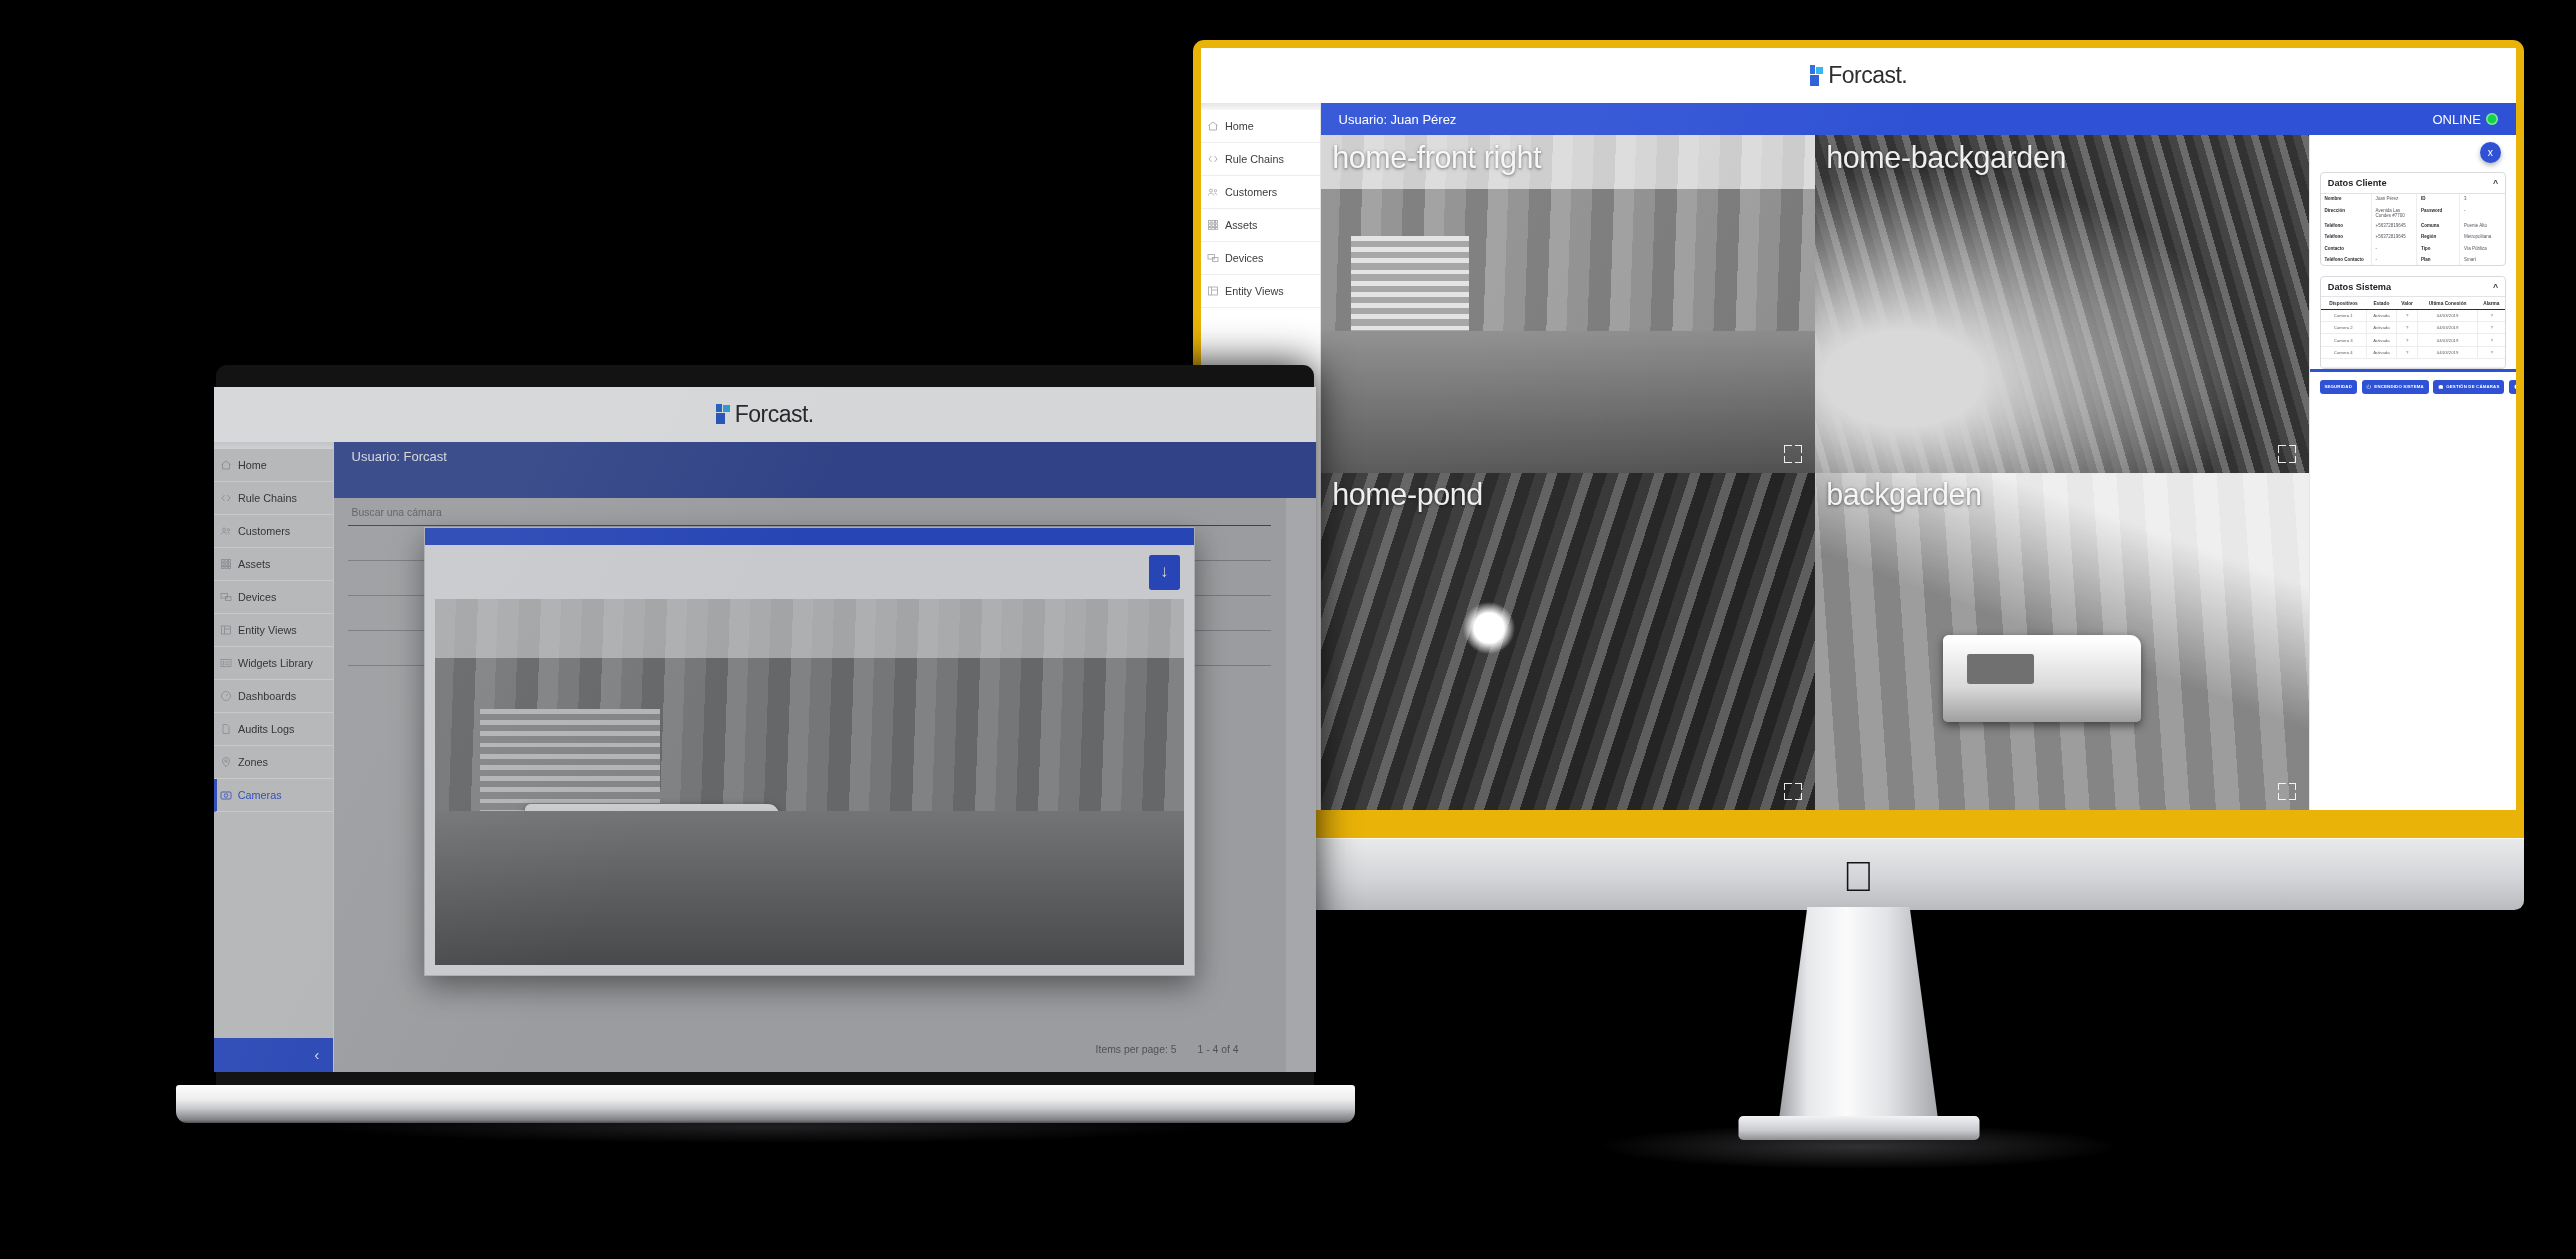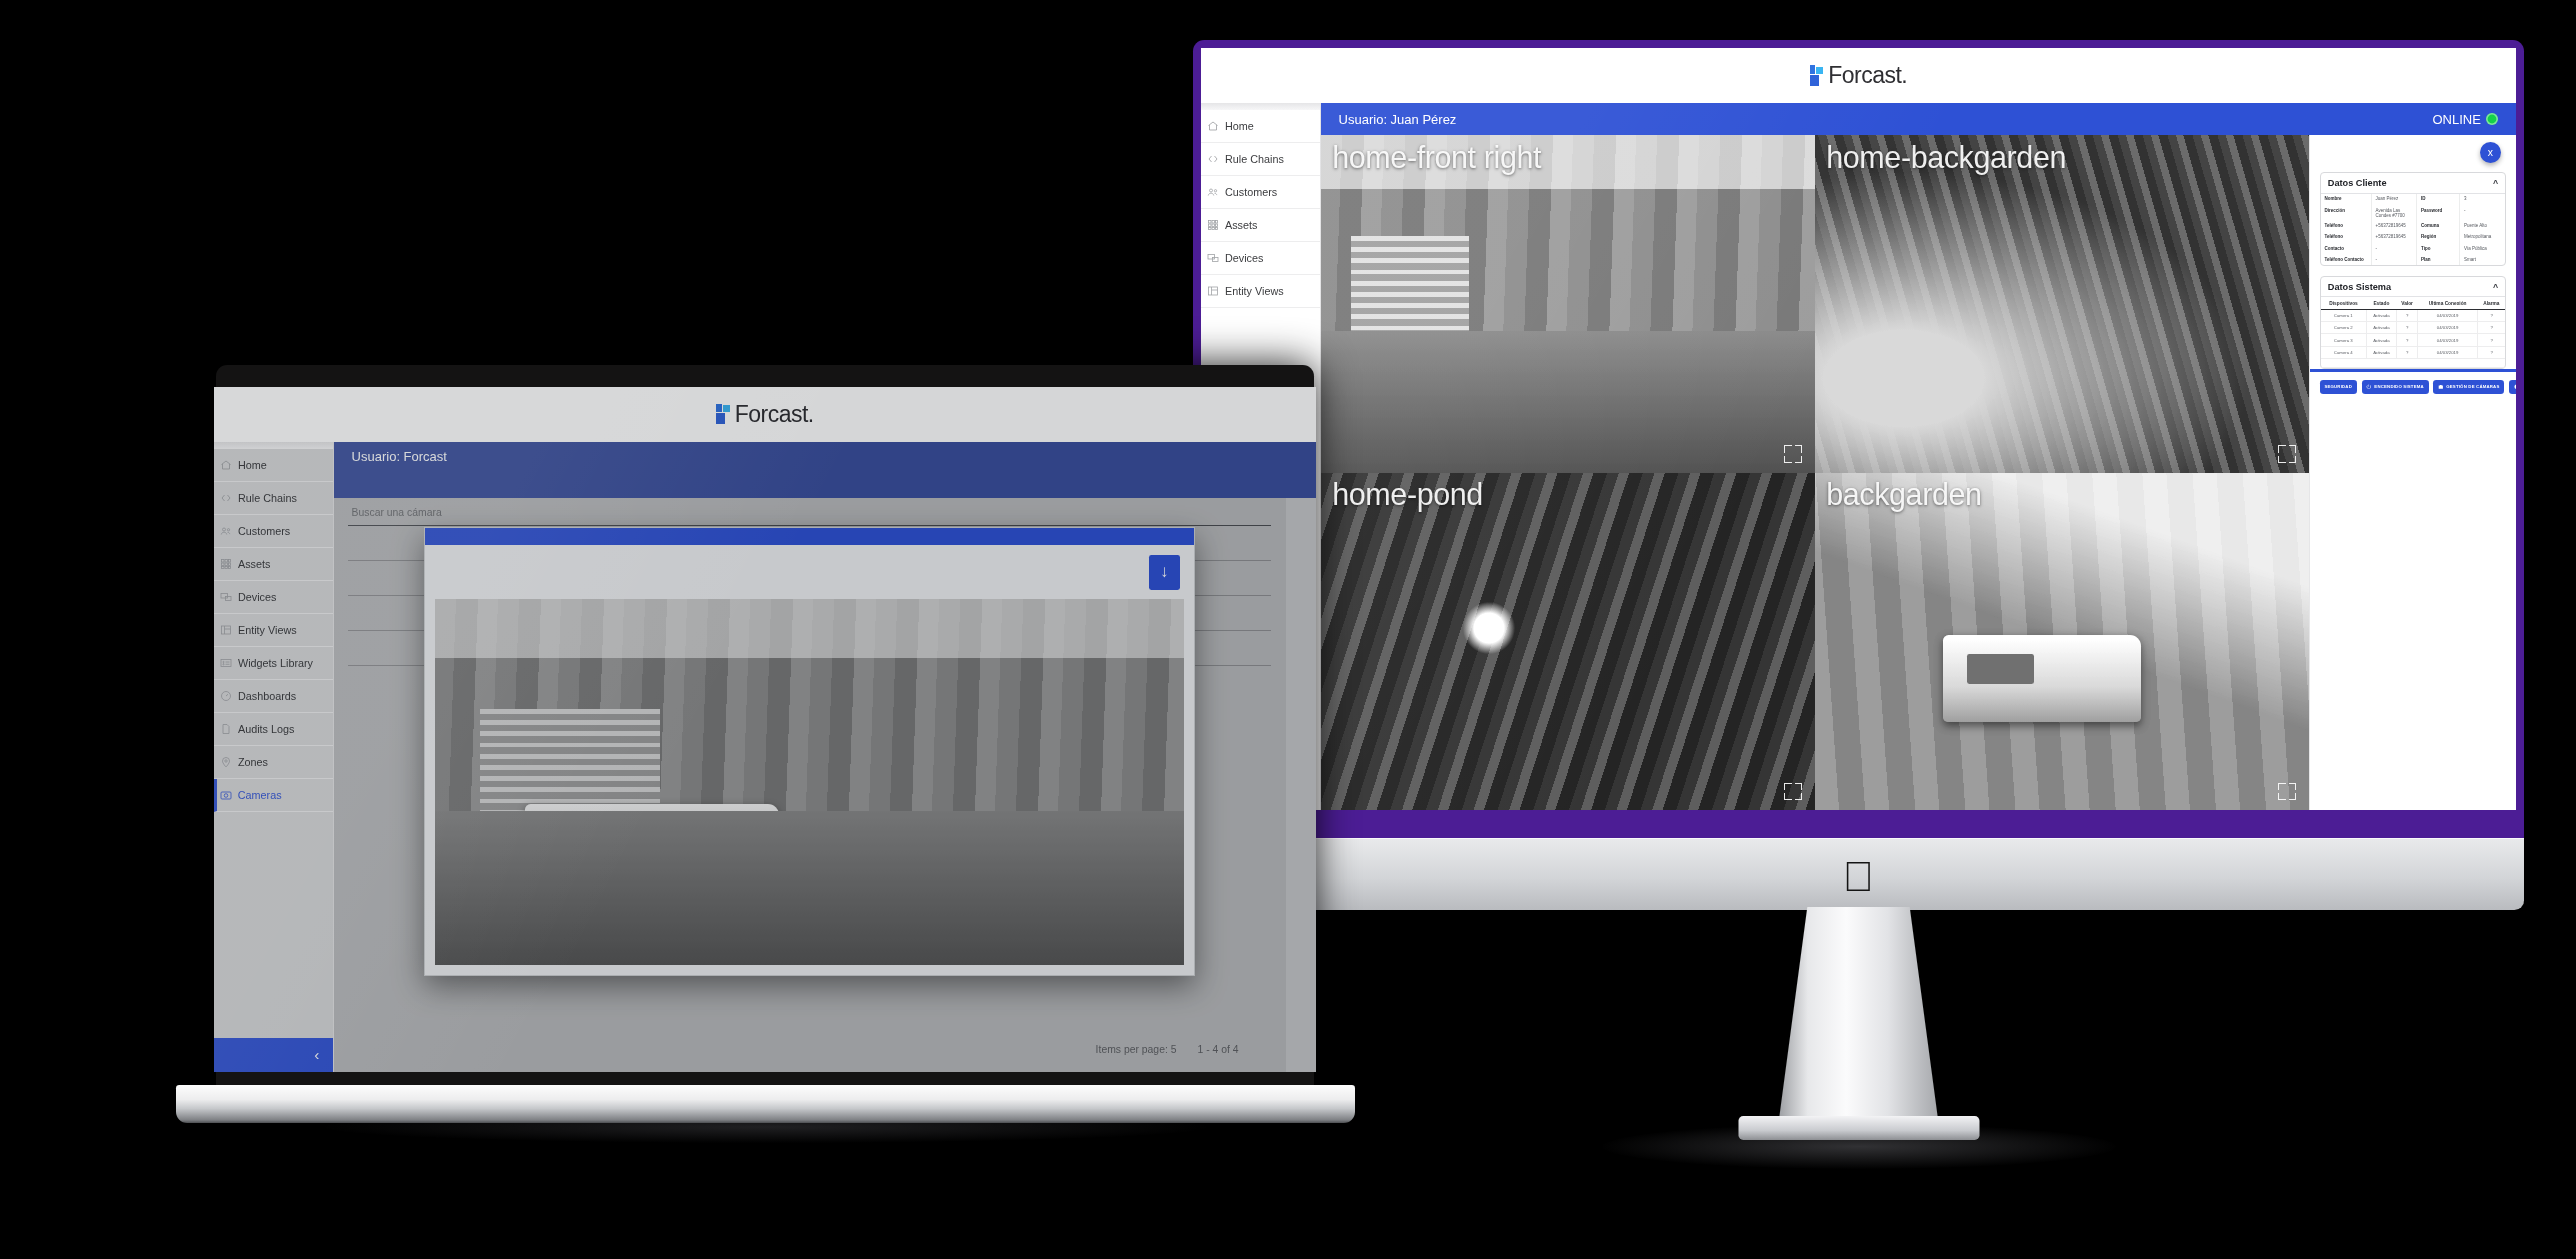--- a/index.html
+++ b/index.html
@@ -8,21 +8,21 @@
 
   .stage { position: relative; width: 2576px; height: 1260px; background: #000; }
 
   
   .device { position: absolute; }
 
   
   #imac { left: 1193px; top: 40px; width: 1331px; height: 1146px; }
   .imac-bezel {
     position: absolute; left: 0; top: 0; width: 1331px; height: 802px;
-    background: #4c1d95; border-radius: 11.2px 11.2px 0 0;
+    background: #eab308; border-radius: 11.2px 11.2px 0 0;
     padding: 8px 8px 0 8px;
     box-shadow: 0 0 32px rgba(0,0,0,.9);
   }
   .imac-screen {
     position: absolute; left: 8px; top: 8px; width: 1315px; height: 762px;
     background: #fff; overflow: hidden;
   }
   .imac-chinstrap {
     position: absolute; left: 0; top: 798px; width: 1331px; height: 72px;
     background: linear-gradient(180deg,#e9eaec 0%, #d3d5d8 55%, #b9bbbf 100%);

